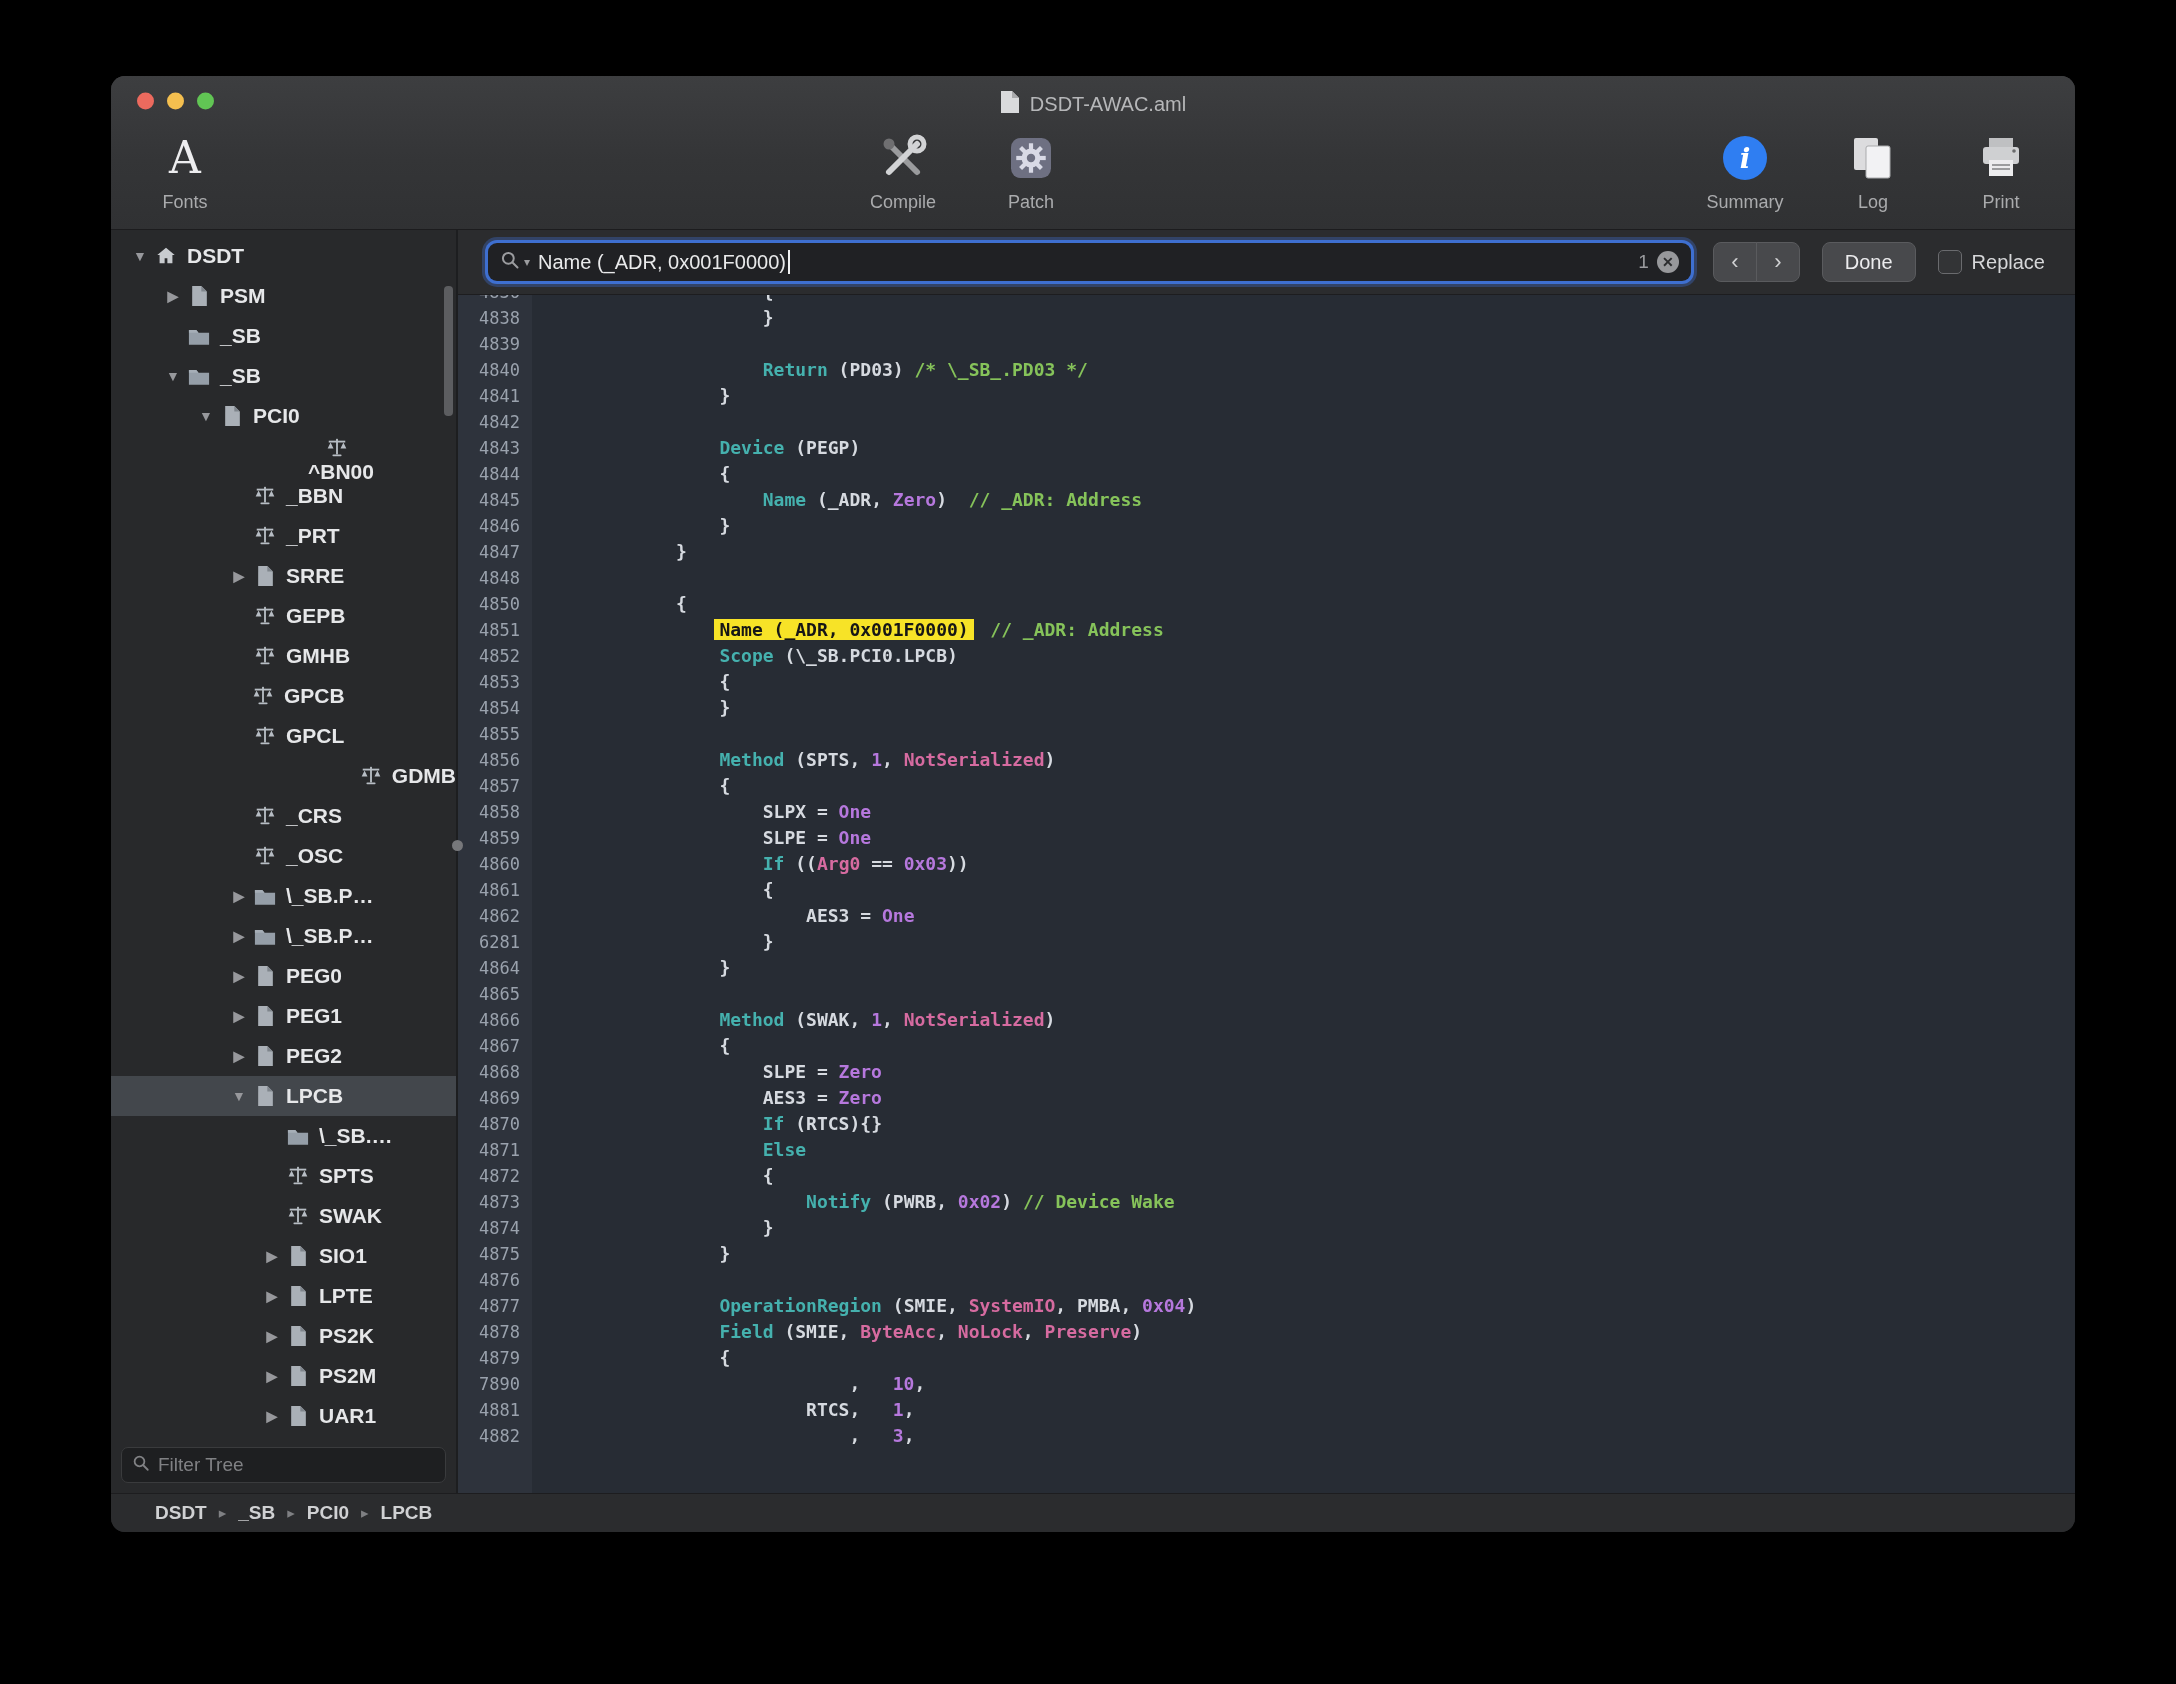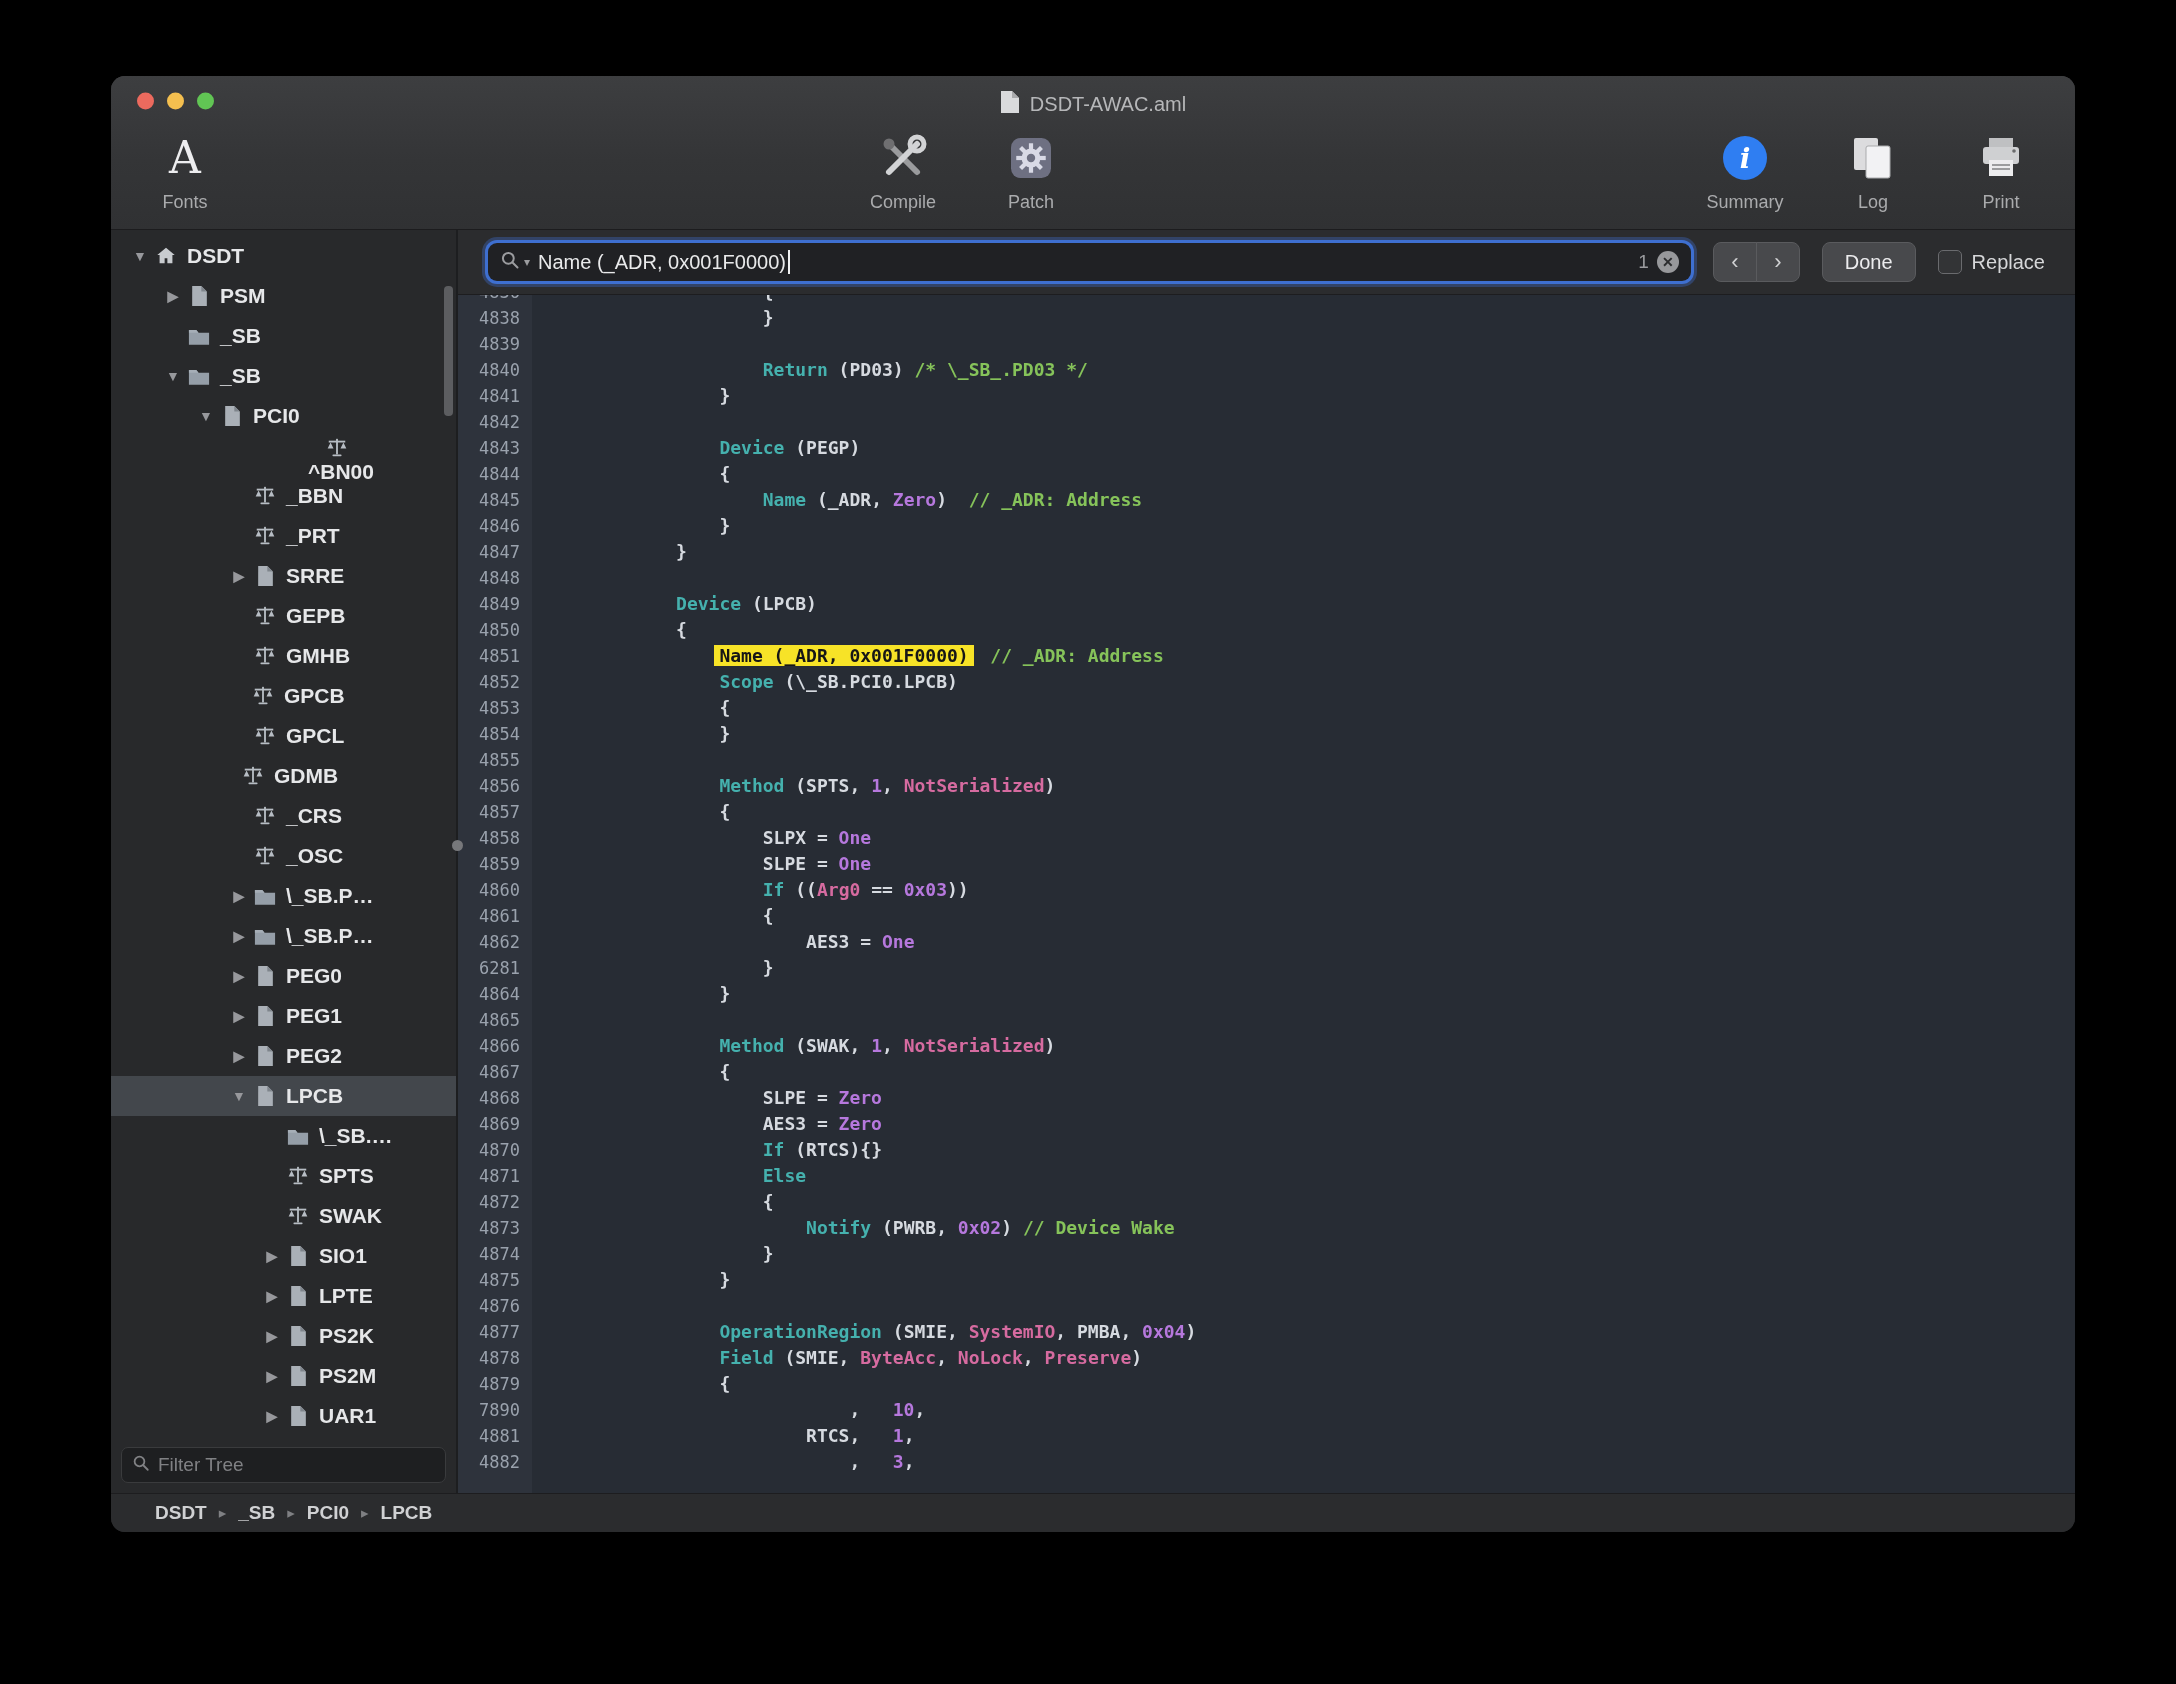--- a/index.html
+++ b/index.html
@@ -326,21 +326,21 @@
             <span class="t-icon">
               <svg width="22" height="22" viewBox="0 0 24 24" fill="#b7bdc4">
                 <rect x="11" y="2" width="2" height="17"></rect>
                 <rect x="3" y="4" width="18" height="2"></rect>
                 <path d="M5 6 1.8 12.5h6.4zM19 6l-3.2 6.5h6.4z"></path>
                 <rect x="7" y="19" width="10" height="2" rx="1"></rect>
               </svg>
             </span>
             <span>GPCL</span>
           </div>
-          <div class="tree-row" style="padding-left: 103px;">
+          <div class="tree-row" style="padding-left: 103px; justify-content: flex-end;">
             <span class="disc"></span>
             <span class="t-icon">
               <svg width="22" height="22" viewBox="0 0 24 24" fill="#b7bdc4">
                 <rect x="11" y="2" width="2" height="17"></rect>
                 <rect x="3" y="4" width="18" height="2"></rect>
                 <path d="M5 6 1.8 12.5h6.4zM19 6l-3.2 6.5h6.4z"></path>
                 <rect x="7" y="19" width="10" height="2" rx="1"></rect>
               </svg>
             </span>
             <span>GDMB</span>
@@ -599,24 +599,20 @@
             </div>
             <div class="cl">
               <span class="ln">4847</span>
               <span class="code-text"><span class="w">            }</span></span>
             </div>
             <div class="cl">
               <span class="ln">4848</span>
               <span class="code-text"></span>
             </div>
             <div class="cl">
-              <span class="ln">4849</span>
-              <span class="code-text"><span class="w">            </span><span class="k">Device</span><span class="w"> (LPCB)</span></span>
-            </div>
-            <div class="cl">
               <span class="ln">4850</span>
               <span class="code-text"><span class="w">            {</span></span>
             </div>
             <div class="cl">
               <span class="ln">4851</span>
               <span class="code-text"><span class="w">                </span><span class="h">Name (_ADR, 0x001F0000)</span><span class="w">  </span><span class="c">// _ADR: Address</span></span>
             </div>
             <div class="cl">
               <span class="ln">4852</span>
               <span class="code-text"><span class="w">                </span><span class="k">Scope</span><span class="w"> (\_SB.PCI0.LPCB)</span></span>

